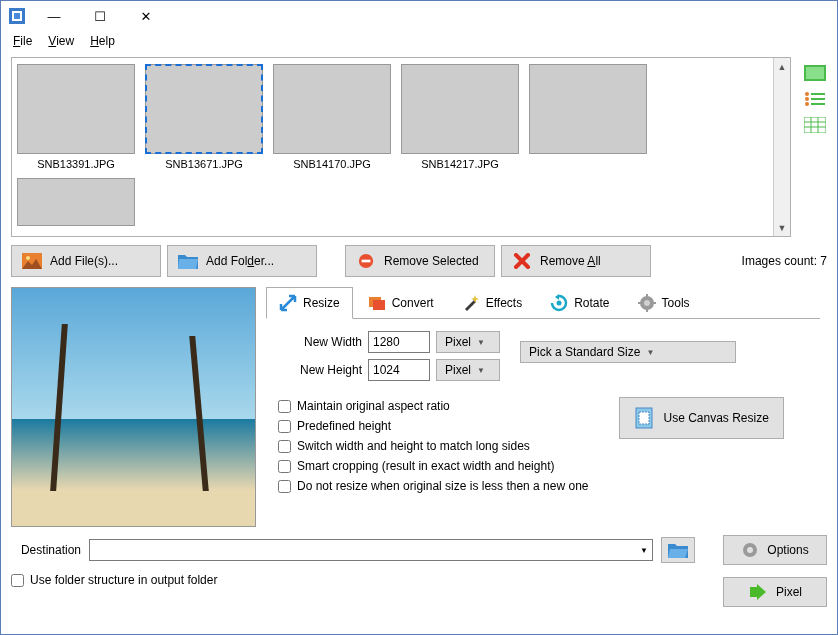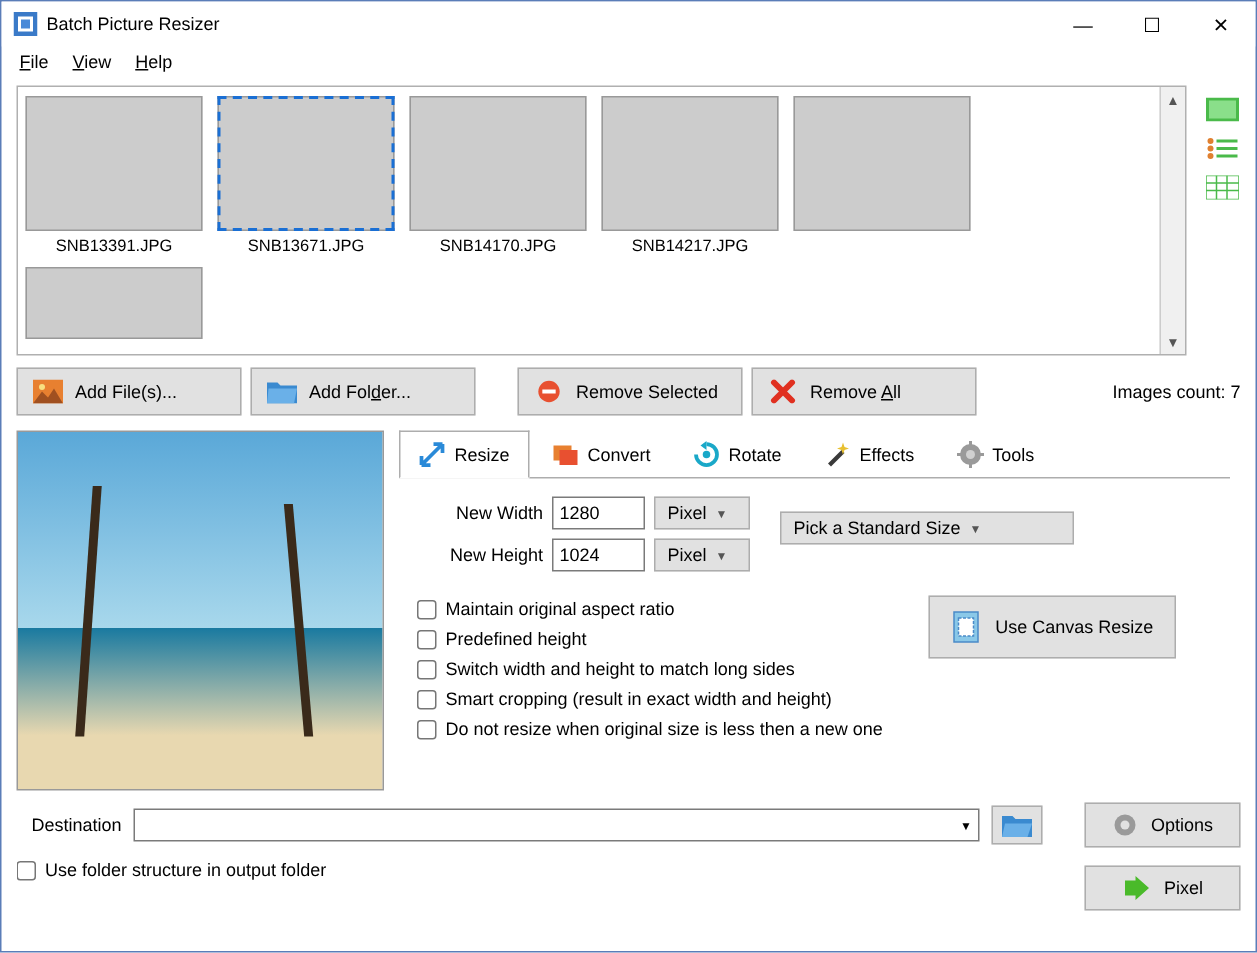--- a/index.html
+++ b/index.html
@@ -65,21 +65,20 @@
 </style>
 </head>
 <body>
 
 <div class="titlebar">
   <svg class="appicon" viewBox="0 0 16 16">
       <rect width="16" height="16" fill="#3a7ac8"></rect>
       <rect x="3" y="3" width="10" height="10" fill="#fff"></rect>
       <rect x="5" y="5" width="6" height="6" fill="#4a8ad8"></rect>
     </svg>
-  <div class="title">Batch Picture Resizer</div>
   <div class="winbtns">
     <div>—</div>
     <div>☐</div>
     <div>✕</div>
   </div>
 </div>
 
 <div class="menubar">
   <span><u>F</u>ile</span>
   <span><u>V</u>iew</span>
@@ -198,32 +197,32 @@
       </div>
       <div class="tab">
         <svg class="ti" viewBox="0 0 18 18">
             <rect x="1" y="3" width="12" height="10" fill="#e88030"></rect>
             <rect x="5" y="6" width="12" height="10" fill="#e85030"></rect>
           </svg>
         <span>Convert</span>
       </div>
       <div class="tab">
         <svg class="ti" viewBox="0 0 18 18">
+            <path d="M3 15 L12 6 L14 8 L5 17 Z" fill="#3a3a3a"></path>
+            <path d="M13 1 L14 4 L17 5 L14 6 L13 9 L12 6 L9 5 L12 4 Z" fill="#e8c030"></path>
+          </svg>
+        <span>Effects</span>
+      </div>
+      <div class="tab">
+        <svg class="ti" viewBox="0 0 18 18">
             <path d="M9 2 A7 7 0 1 1 2 9" stroke="#1aa8c8" stroke-width="2.5" fill="none"></path>
             <path d="M9 0 L5 3 L9 6 Z" fill="#1aa8c8"></path>
             <circle cx="9" cy="9" r="2.5" fill="#1aa8c8"></circle>
           </svg>
         <span>Rotate</span>
-      </div>
-      <div class="tab">
-        <svg class="ti" viewBox="0 0 18 18">
-            <path d="M3 15 L12 6 L14 8 L5 17 Z" fill="#3a3a3a"></path>
-            <path d="M13 1 L14 4 L17 5 L14 6 L13 9 L12 6 L9 5 L12 4 Z" fill="#e8c030"></path>
-          </svg>
-        <span>Effects</span>
       </div>
       <div class="tab">
         <svg class="ti" viewBox="0 0 18 18">
             <circle cx="9" cy="9" r="7" fill="#9a9a9a"></circle>
             <circle cx="9" cy="9" r="3" fill="#d0d0d0"></circle>
             <g stroke="#9a9a9a" stroke-width="2">
               <line x1="9" y1="0" x2="9" y2="3"></line>
               <line x1="9" y1="15" x2="9" y2="18"></line>
               <line x1="0" y1="9" x2="3" y2="9"></line>
               <line x1="15" y1="9" x2="18" y2="9"></line>
@@ -247,21 +246,21 @@
           <div class="row">
             <div class="lbl">New Height</div>
             <input type="text" class="num" value="1024" style="">
             <div class="combo" style="width:64px">
                 <span>Pixel</span>
                 <span class="dd">▼</span>
               </div>
           </div>
         </div>
         <div style="flex:1;padding-top:10px">
-          <div class="combo" style="width:196px;">
+          <div class="combo" style="width:216px;">
               <span>Pick a Standard Size</span>
               <span class="dd">▼</span>
             </div>
         </div>
       </div>
 
       <div style="display:flex;gap:30px;margin-top:6px">
         <div>
           <label class="chk">
               <input type="checkbox" style="">

